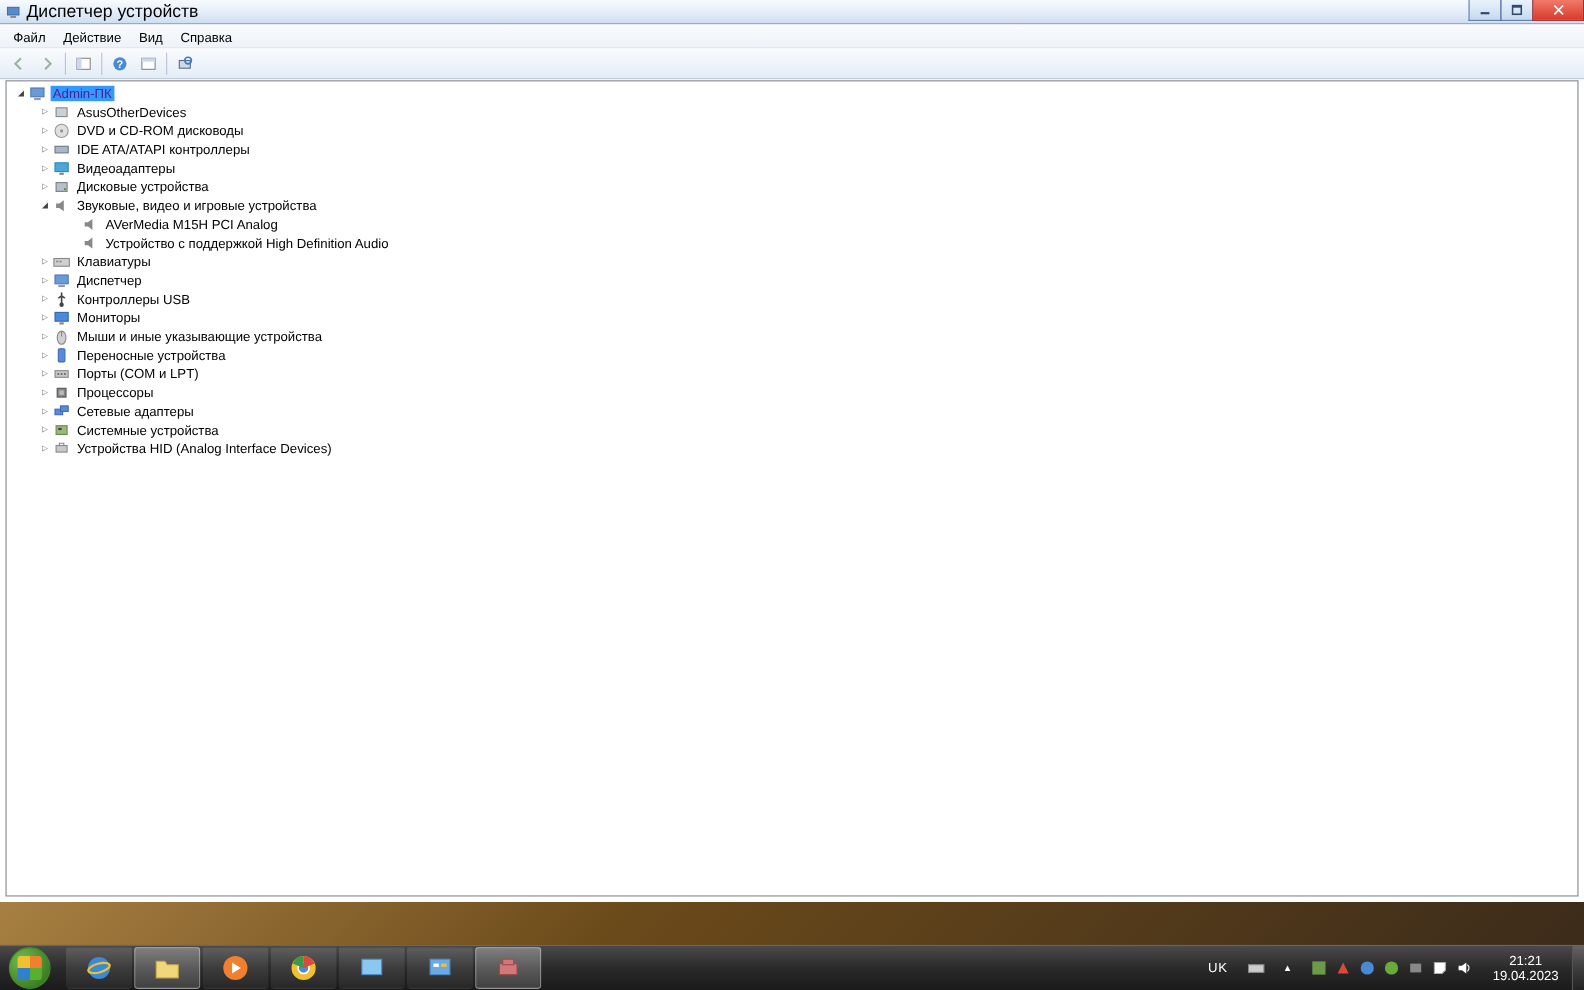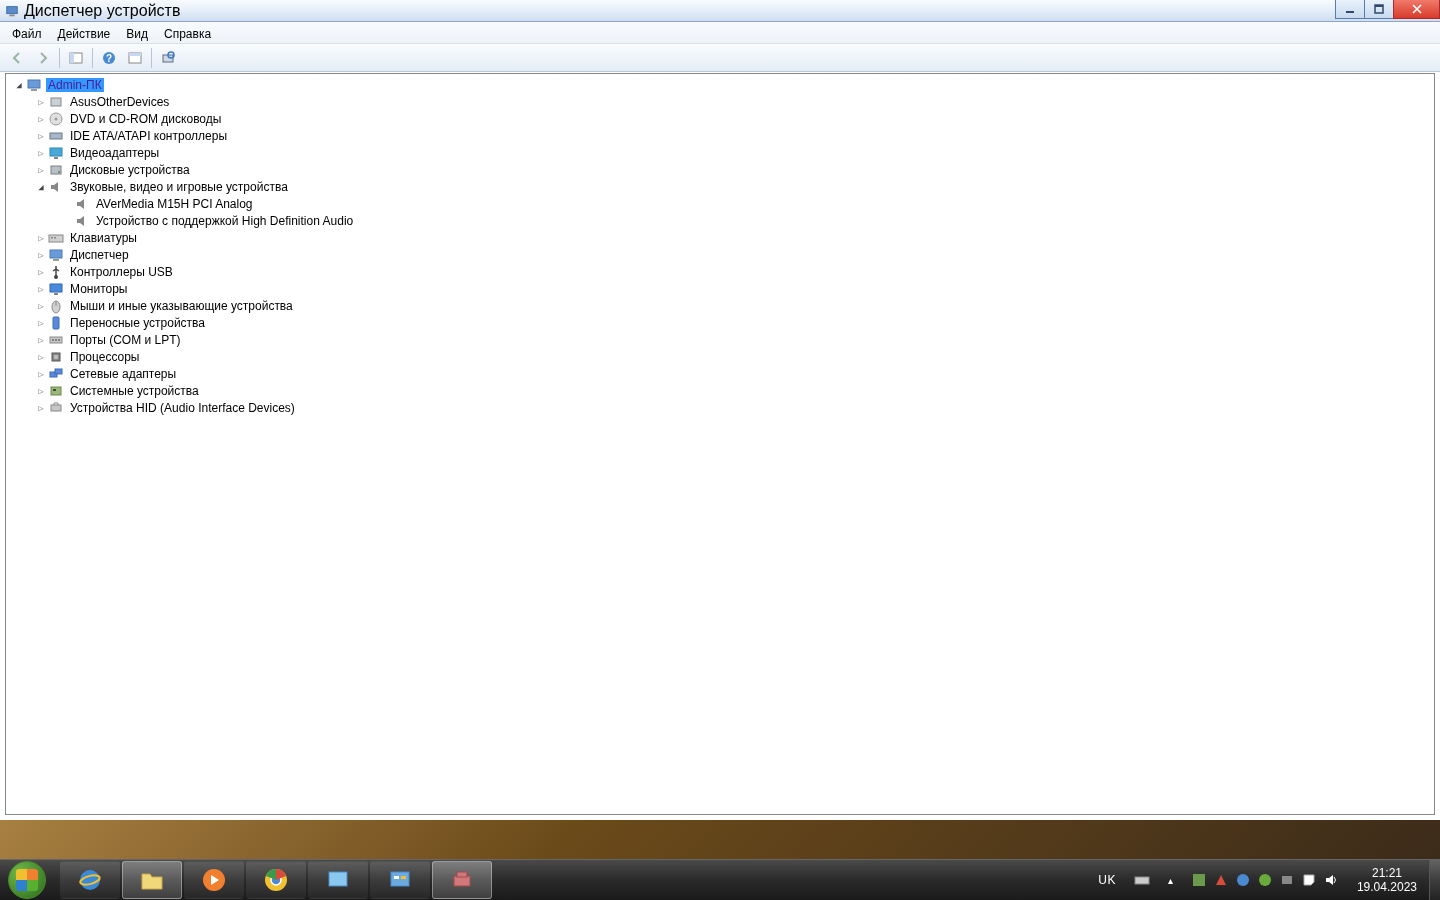--- a/index.html
+++ b/index.html
@@ -311,21 +311,21 @@
           <span class="tree-label">Системные устройства</span>
         </div>
         <div class="tree-row l1">
           <span class="expand">▷</span>
           <span class="dev-icon">
             <svg viewBox="0 0 16 16">
               <rect x="3" y="5" width="10" height="6" fill="#c8c8c8" stroke="#888"></rect>
               <path d="M6 5 v-2 h4 v2" fill="none" stroke="#888"></path>
             </svg>
           </span>
-          <span class="tree-label">Устройства HID (Audio Interface Devices)</span>
+          <span class="tree-label">Устройства HID (Analog Interface Devices)</span>
         </div>
       </div>
   </div>
 </div>
 
 <div class="taskbar">
   <div class="start-btn">
       <div class="start-orb"></div>
     </div>
   <div class="task-items">

